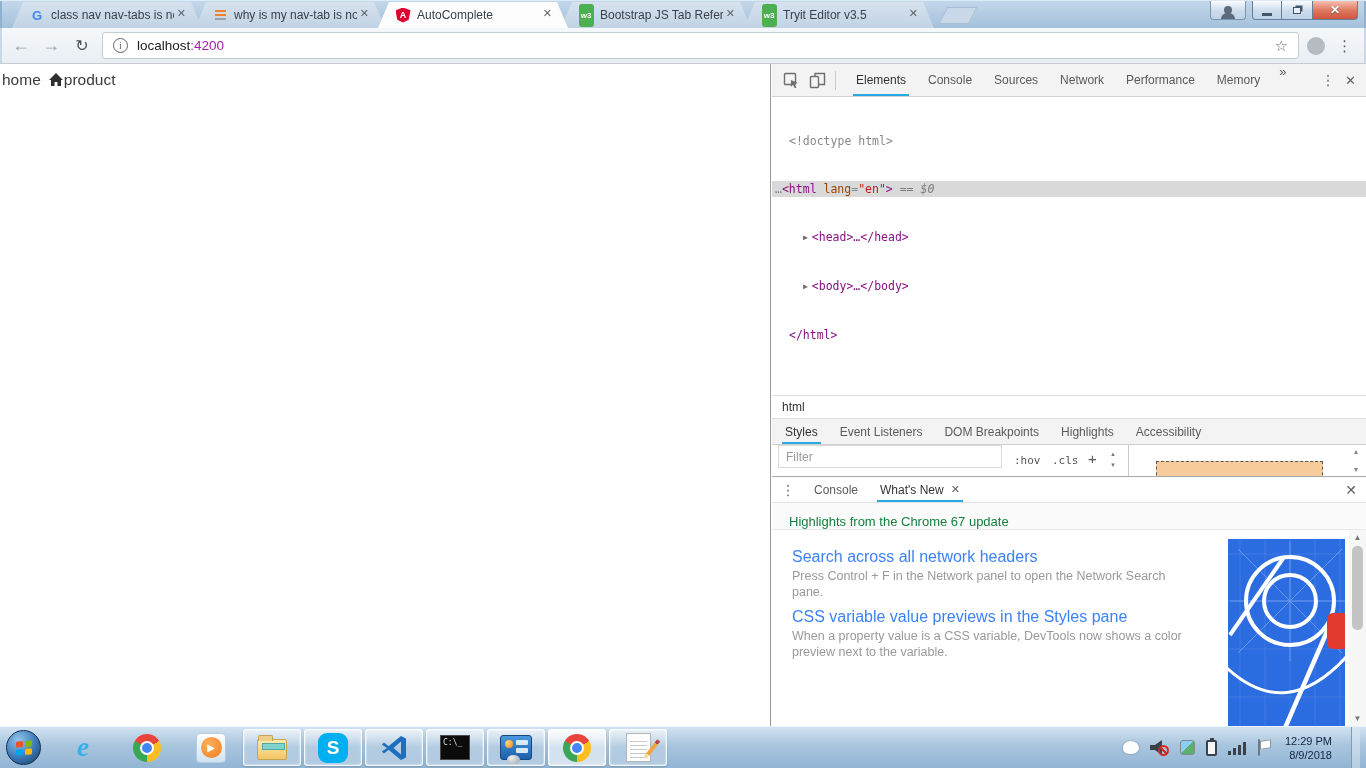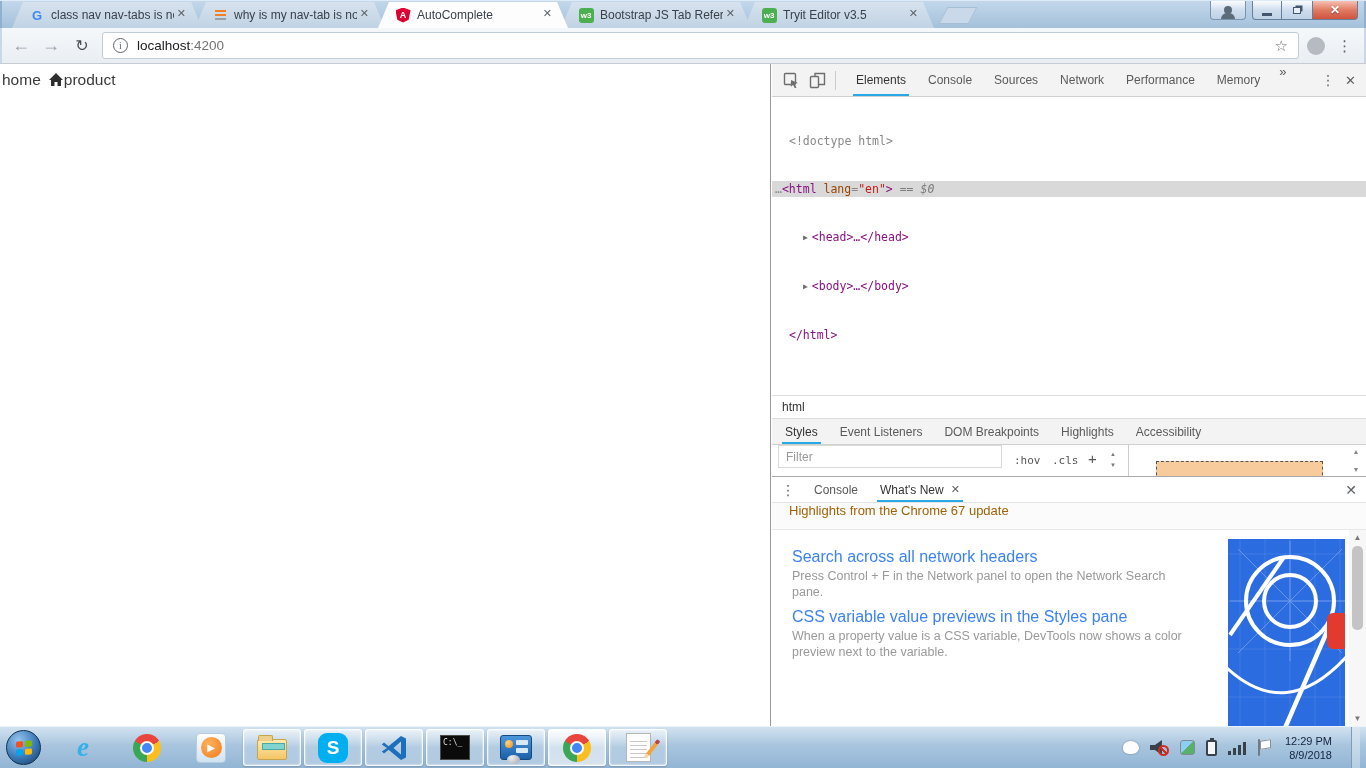--- a/index.html
+++ b/index.html
@@ -19,21 +19,21 @@
   .tab .tab-title{flex:1;white-space:nowrap;overflow:hidden;margin-left:6px}
   .tab .tab-close{position:absolute;right:16px;top:5px;font-size:11px;color:#5f6368;cursor:pointer}
   .favicon{width:16px;height:16px;flex:0 0 16px;display:flex;align-items:center;justify-content:center}
   .fav-google{color:#4285f4;font-weight:bold;font-size:13px}
   .fav-so{display:flex;flex-direction:column;gap:2px;width:11px}
   .fav-so i{display:block;height:2px;background:#f48024}
   .fav-so i:last-child{background:#9aa0a6}
   .fav-angular{width:15px;height:15px;background:#dd0031;color:#fff;font-size:9px;font-weight:bold;
     clip-path:polygon(50% 0,100% 18%,88% 82%,50% 100%,12% 82%,0 18%);
     display:flex;align-items:center;justify-content:center}
-  .fav-w3{width:15px;height:15px;background:#4caf50;border-radius:3px;color:#fff;font-size:8px;
+  .fav-w3{width:15px;height:23px;background:#4caf50;border-radius:3px;color:#fff;font-size:8px;
     font-weight:bold;display:flex;align-items:center;justify-content:center}
   .newtab-btn{width:30px;height:17px;background:#c9d9e9;border:1px solid #a6bed5;
     transform:skewX(-28deg);margin:5px 0 0 16px}
   .win-controls{position:absolute;top:0;right:8px;display:flex;gap:6px;z-index:5}
   .wc-profile{width:36px;height:19px;border:1px solid #7b94ad;border-top:none;border-radius:0 0 4px 4px;
     background:linear-gradient(#fbfdfe,#cfdded 50%,#bed2e6);display:flex;align-items:center;justify-content:center}
   .person{width:8px;height:8px;border-radius:50%;background:#5c6b7a;position:relative}
   .person::after{content:"";position:absolute;top:7px;left:-3px;width:14px;height:6px;
     border-radius:7px 7px 0 0;background:#5c6b7a}
   .wc-group{display:flex}
@@ -54,21 +54,21 @@
     background:linear-gradient(#f5f8fa,#e9eef3);border-bottom:1px solid #c5ccd3;
     display:flex;align-items:center;padding:0 10px;gap:8px;
     box-shadow:inset 2px 0 0 #c9d8e6, inset -2px 0 0 #c9d8e6}
   .nav-arrow{font-size:18px;color:#9aa4ad;width:22px;text-align:center;cursor:pointer}
   .reload-btn{font-size:16px;color:#4a4f54;width:24px;text-align:center;cursor:pointer}
   .addressbar{flex:1;height:27px;background:#fff;border:1px solid #c2ccd5;border-radius:3px;
     display:flex;align-items:center;padding:0 10px;gap:9px;cursor:text}
   .info-badge{width:15px;height:15px;border:1.5px solid #5f6368;border-radius:50%;color:#5f6368;
     font-size:10px;font-family:"Liberation Serif",serif;display:flex;align-items:center;justify-content:center;flex:0 0 15px}
   .url{font-size:13.5px;color:#202124}
-  .url-port{color:#737373}
+  .url-port{color:#a21caf}
   .star-btn{margin-left:auto;font-size:15px;color:#6b7177;cursor:pointer}
   .avatar-circle{width:18px;height:18px;border-radius:50%;background:#b5bbc1;flex:0 0 18px}
   .menu-dots{color:#5f6368;font-size:15px;padding:0 4px;cursor:pointer}
 
   
   .page{position:absolute;top:64px;left:0;width:771px;height:662px;background:#fff;
     border-right:1px solid #999}
   .page-nav{display:flex;align-items:center;padding:7px 0 0 2px;font-size:15.5px;color:#3a3a3a}
   .page-nav .lnk{cursor:pointer}
   .home-gap{width:7px}
@@ -133,22 +133,22 @@
 
   .dt-drawer{position:absolute;left:0;right:0;bottom:0;height:250px;border-top:1px solid #aaa;background:#fff}
   .drawer-tabbar{height:26px;display:flex;align-items:center;border-bottom:1px solid #e3e3e3;padding:0 9px}
   .drawer-menu{color:#5f6368;font-size:14px;margin-right:8px;cursor:pointer}
   .drawer-tab{padding:0 11px;height:100%;display:flex;align-items:center;gap:7px;color:#5a5a5a;
     position:relative;cursor:pointer}
   .drawer-tab.active{color:#333}
   .drawer-tab.active::after{content:"";position:absolute;left:8px;right:8px;bottom:0;height:2px;background:#29a8e8}
   .tab-x{font-size:11px;color:#5f6368;cursor:pointer}
   .drawer-close{margin-left:auto;color:#5f6368;font-size:14px;cursor:pointer}
-  .drawer-header{height:27px;display:flex;align-items:flex-start;padding-left:17px;font-size:13px;
-    color:#a16207;border-bottom:1px solid #e8e8e8;background:#fbfbfb}
+  .drawer-header{height:27px;display:flex;align-items:flex-end;padding-left:17px;font-size:13px;
+    color:#15803d;border-bottom:1px solid #e8e8e8;background:#fbfbfb}
   .drawer-content{position:absolute;top:53px;left:0;right:0;bottom:0;overflow:hidden}
   .wn-items{position:absolute;left:20px;top:18px;width:430px}
   .wn-item{margin-bottom:8px}
   .wn-title{font-size:16px;color:#3b82f6;line-height:18px;margin-bottom:2px}
   .wn-desc{font-size:12.5px;color:#9a9a9a;line-height:16px;width:400px}
   .wn-image{position:absolute;right:21px;top:9px;width:117px;height:200px}
   .drawer-scrollbar{position:absolute;right:0;top:0;width:17px;bottom:0;background:#f7f7f7;
     display:flex;flex-direction:column;align-items:center;justify-content:space-between;
     padding:3px 0;color:#777;font-size:8px}
   .sb-thumb{position:absolute;top:16px;left:3px;width:11px;height:84px;background:#c4c4c4;border-radius:5px}

